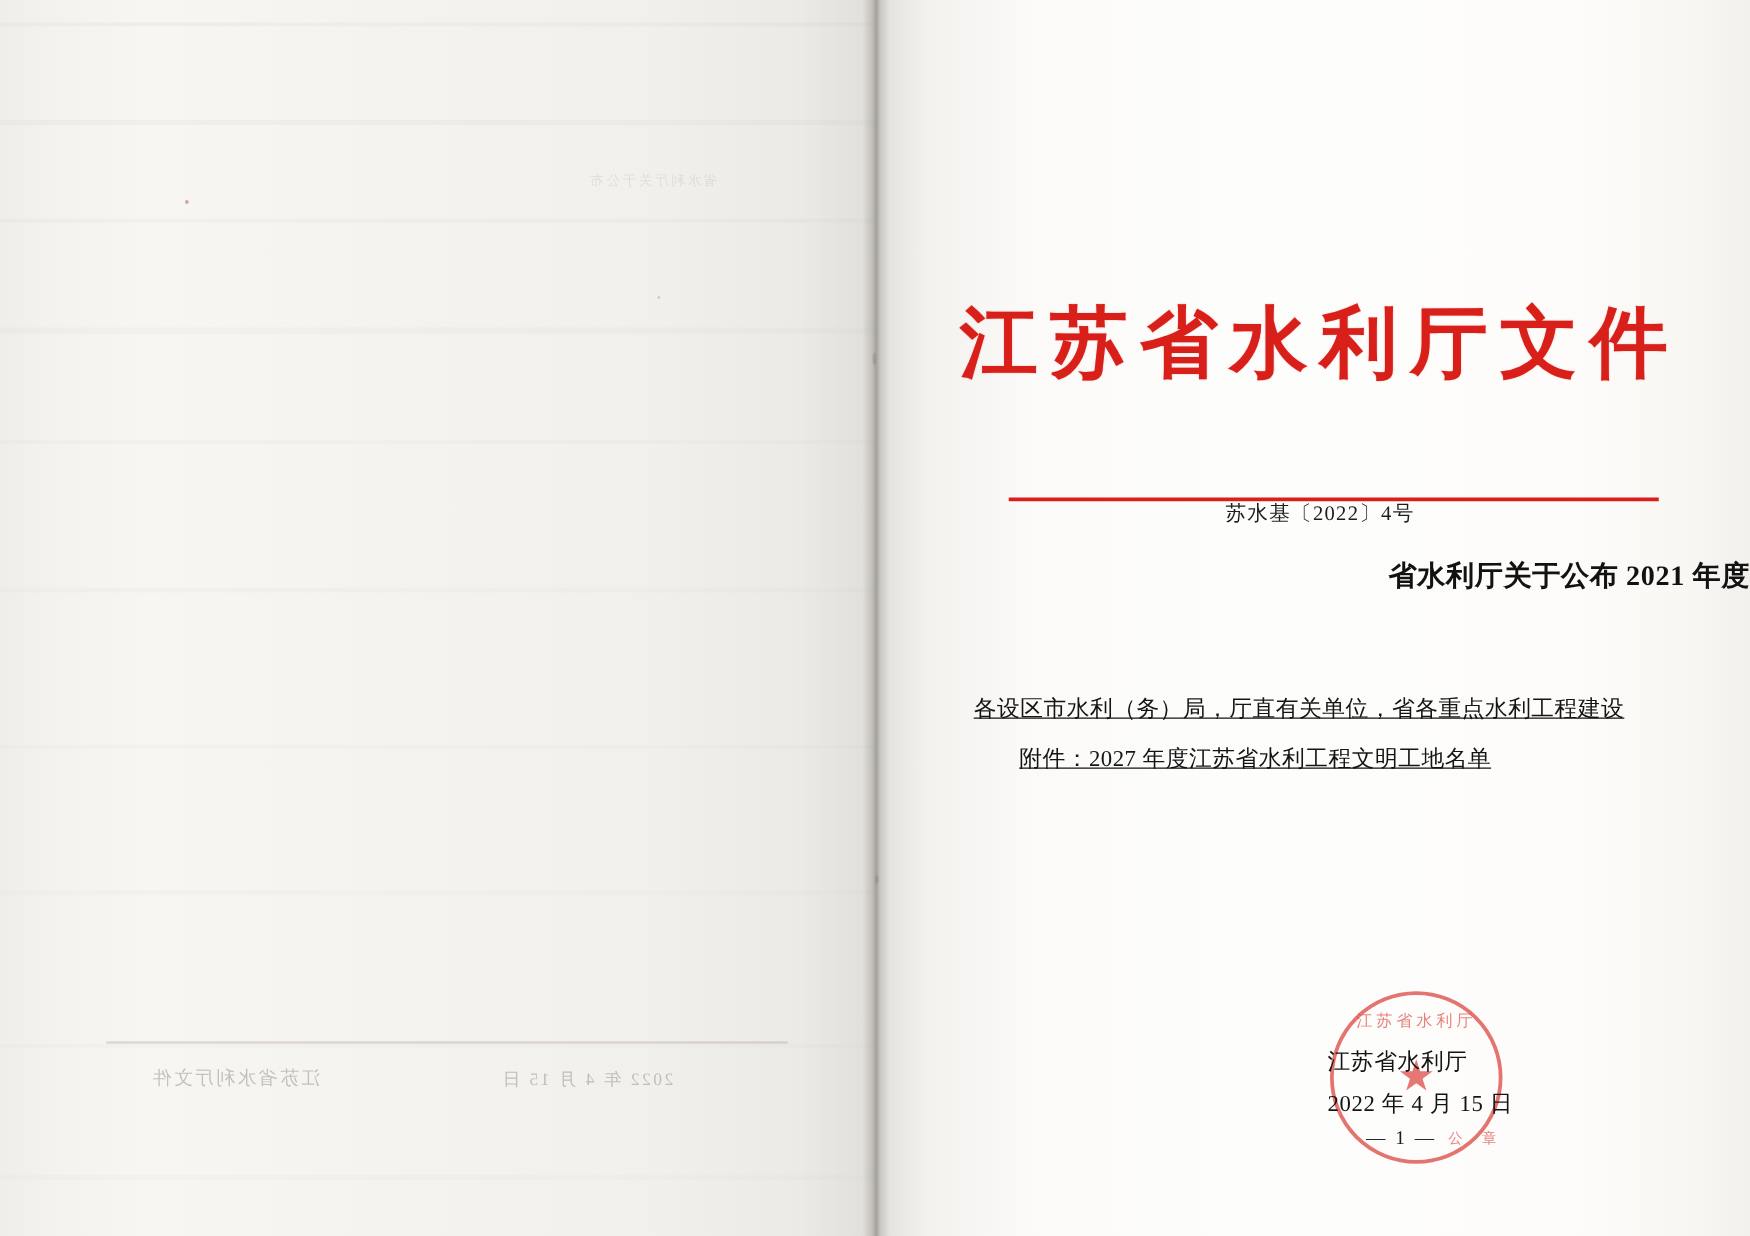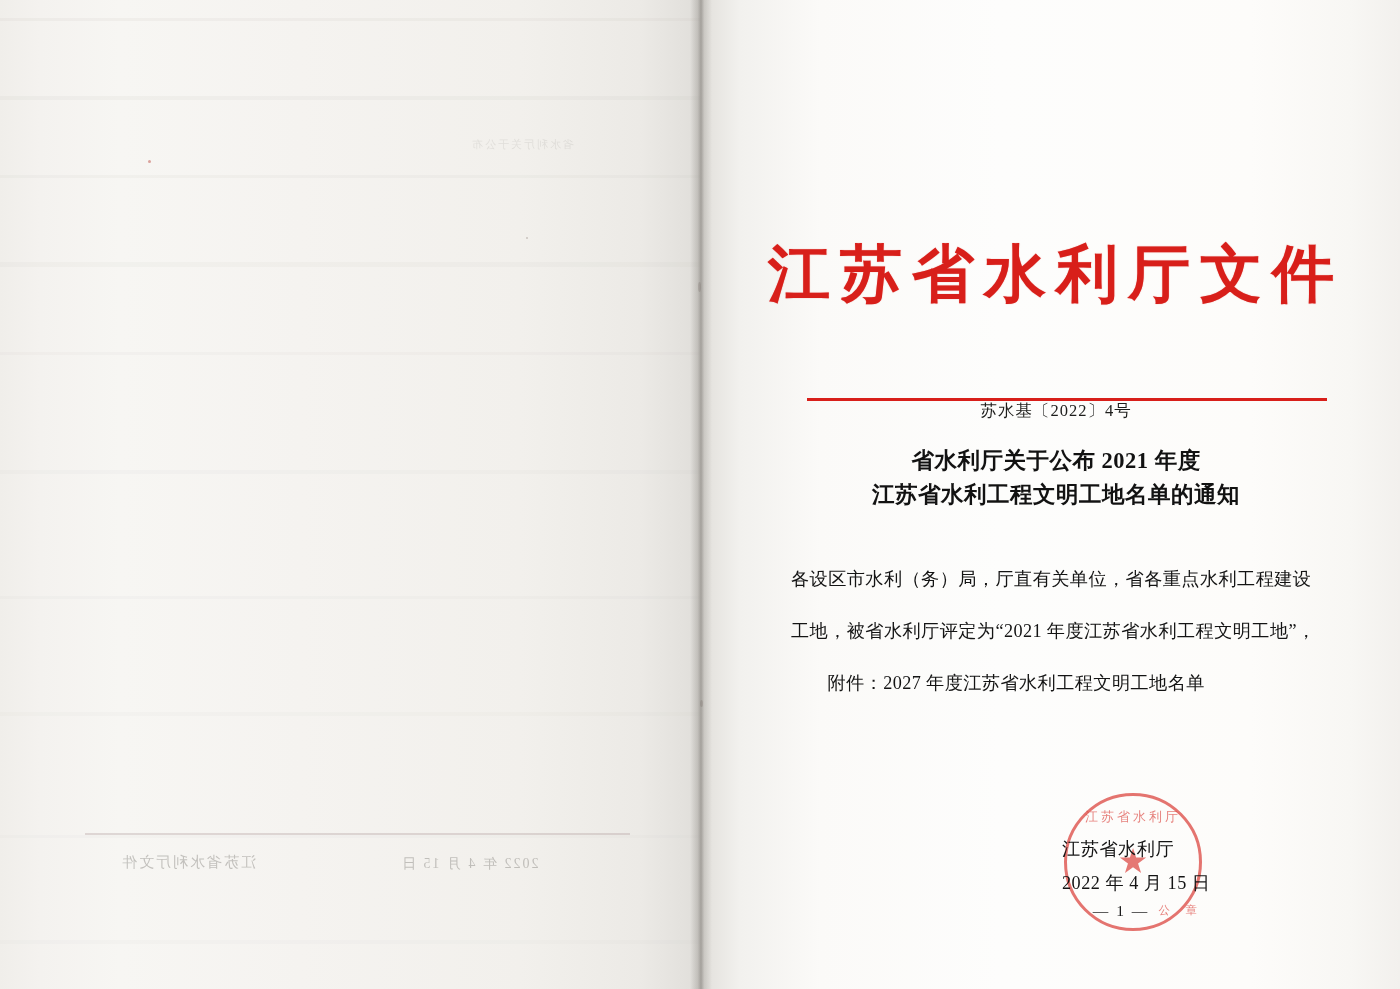--- a/index.html
+++ b/index.html
@@ -95,41 +95,42 @@
     width: 520px;
     height: 2.5px;
     background: #d81f1a;
   }
 
   .doc-title {
     position: absolute;
     top: 444px;
     left: 0;
     width: 688px;
-    text-align: center;
+    text-align: right;
     font-weight: 700;
     font-size: 22.5px;
     line-height: 34px;
     color: #121212;
     letter-spacing: 0.5px;
   }
 
   .body-block {
     position: absolute;
     top: 545px;
     left: 63px;
     width: 560px;
     font-size: 18.2px;
     line-height: 36px;
     color: #141414;
     letter-spacing: 0.4px;
     text-align: justify;
   }
   .body-block p {
-    margin: 16px;
+    margin: 4px;
+    text-decoration: underline;
   }
   .indent { text-indent: 2em; }
 
   .signature {
     position: absolute;
     top: 832px;
     left: 350px;
     width: 260px;
     text-align: left;
     font-size: 18.2px;
@@ -249,26 +250,24 @@
   <div id="right-page">
 
     <div class="doc-masthead">江苏省水利厅文件</div>
 
     <div class="doc-number">苏水基〔2022〕4号</div>
 
     <div class="red-rule"></div>
 
     <div class="doc-title">
       <div>省水利厅关于公布 2021 年度</div>
-      <div>江苏省水利工程文明工地名单的通知</div>
     </div>
 
     <div class="body-block">
       <p>各设区市水利（务）局，厅直有关单位，省各重点水利工程建设</p>
-      <p>工地，被省水利厅评定为“2021 年度江苏省水利工程文明工地”，</p>
       <p class="indent">附件：2027 年度江苏省水利工程文明工地名单</p>
     </div>
 
     <div id="seal">
       <div class="seal-top">江苏省水利厅</div>
       <div class="star">★</div>
       <div class="seal-bottom">公　章</div>
     </div>
 
     <div class="signature">

